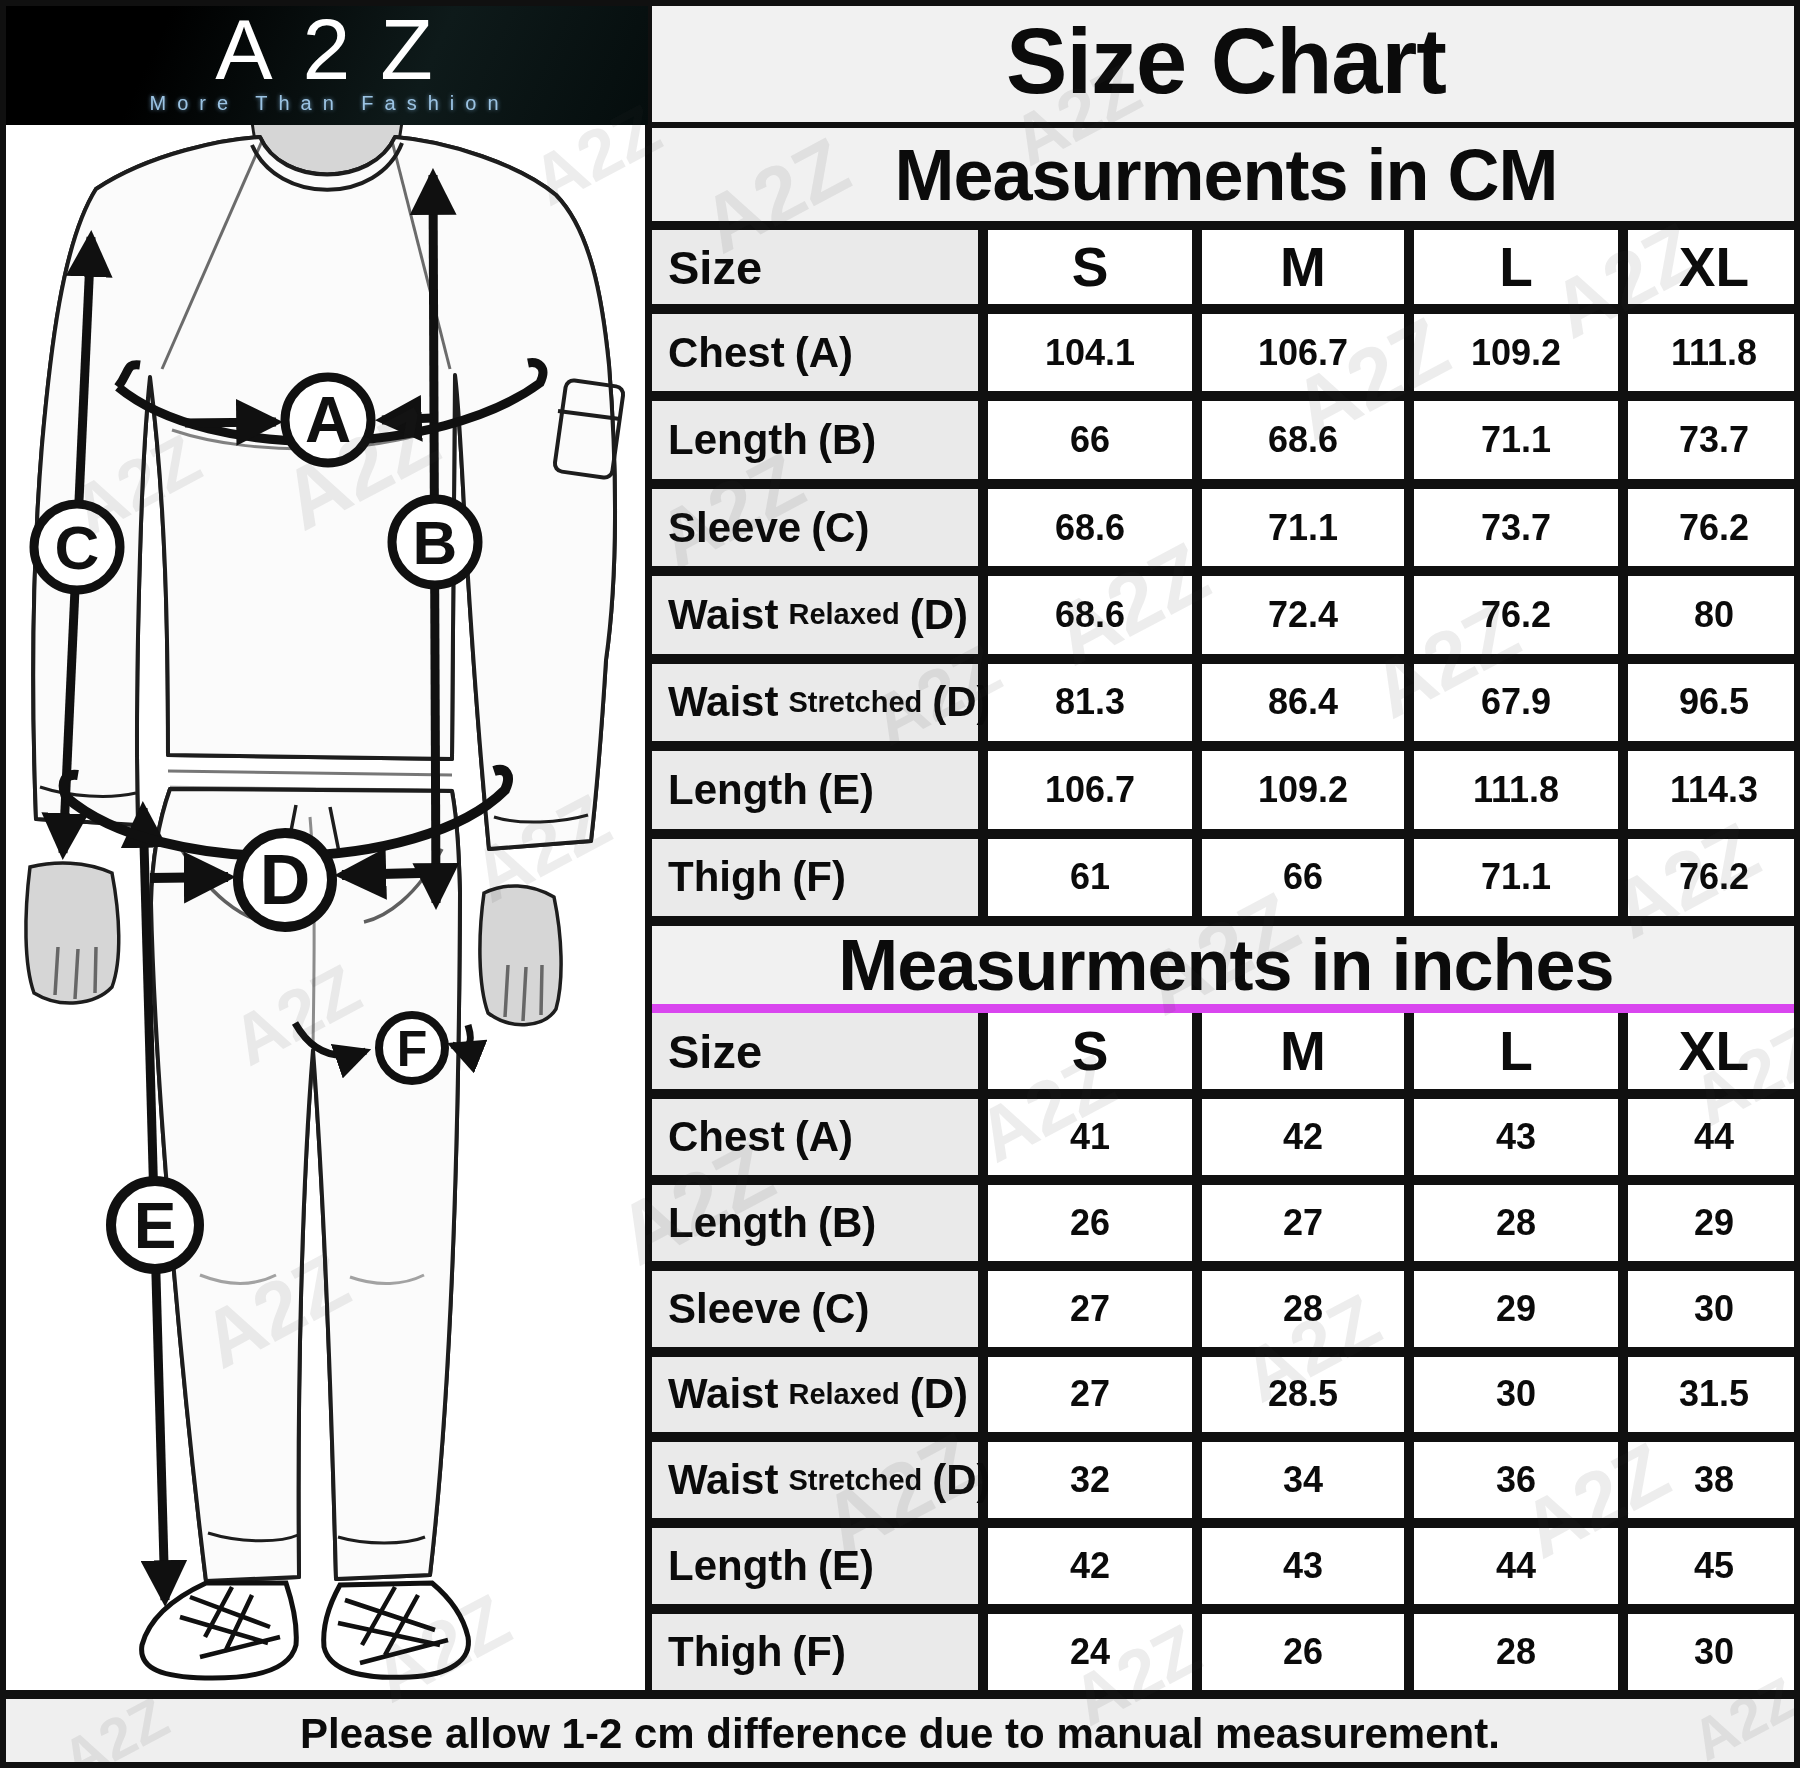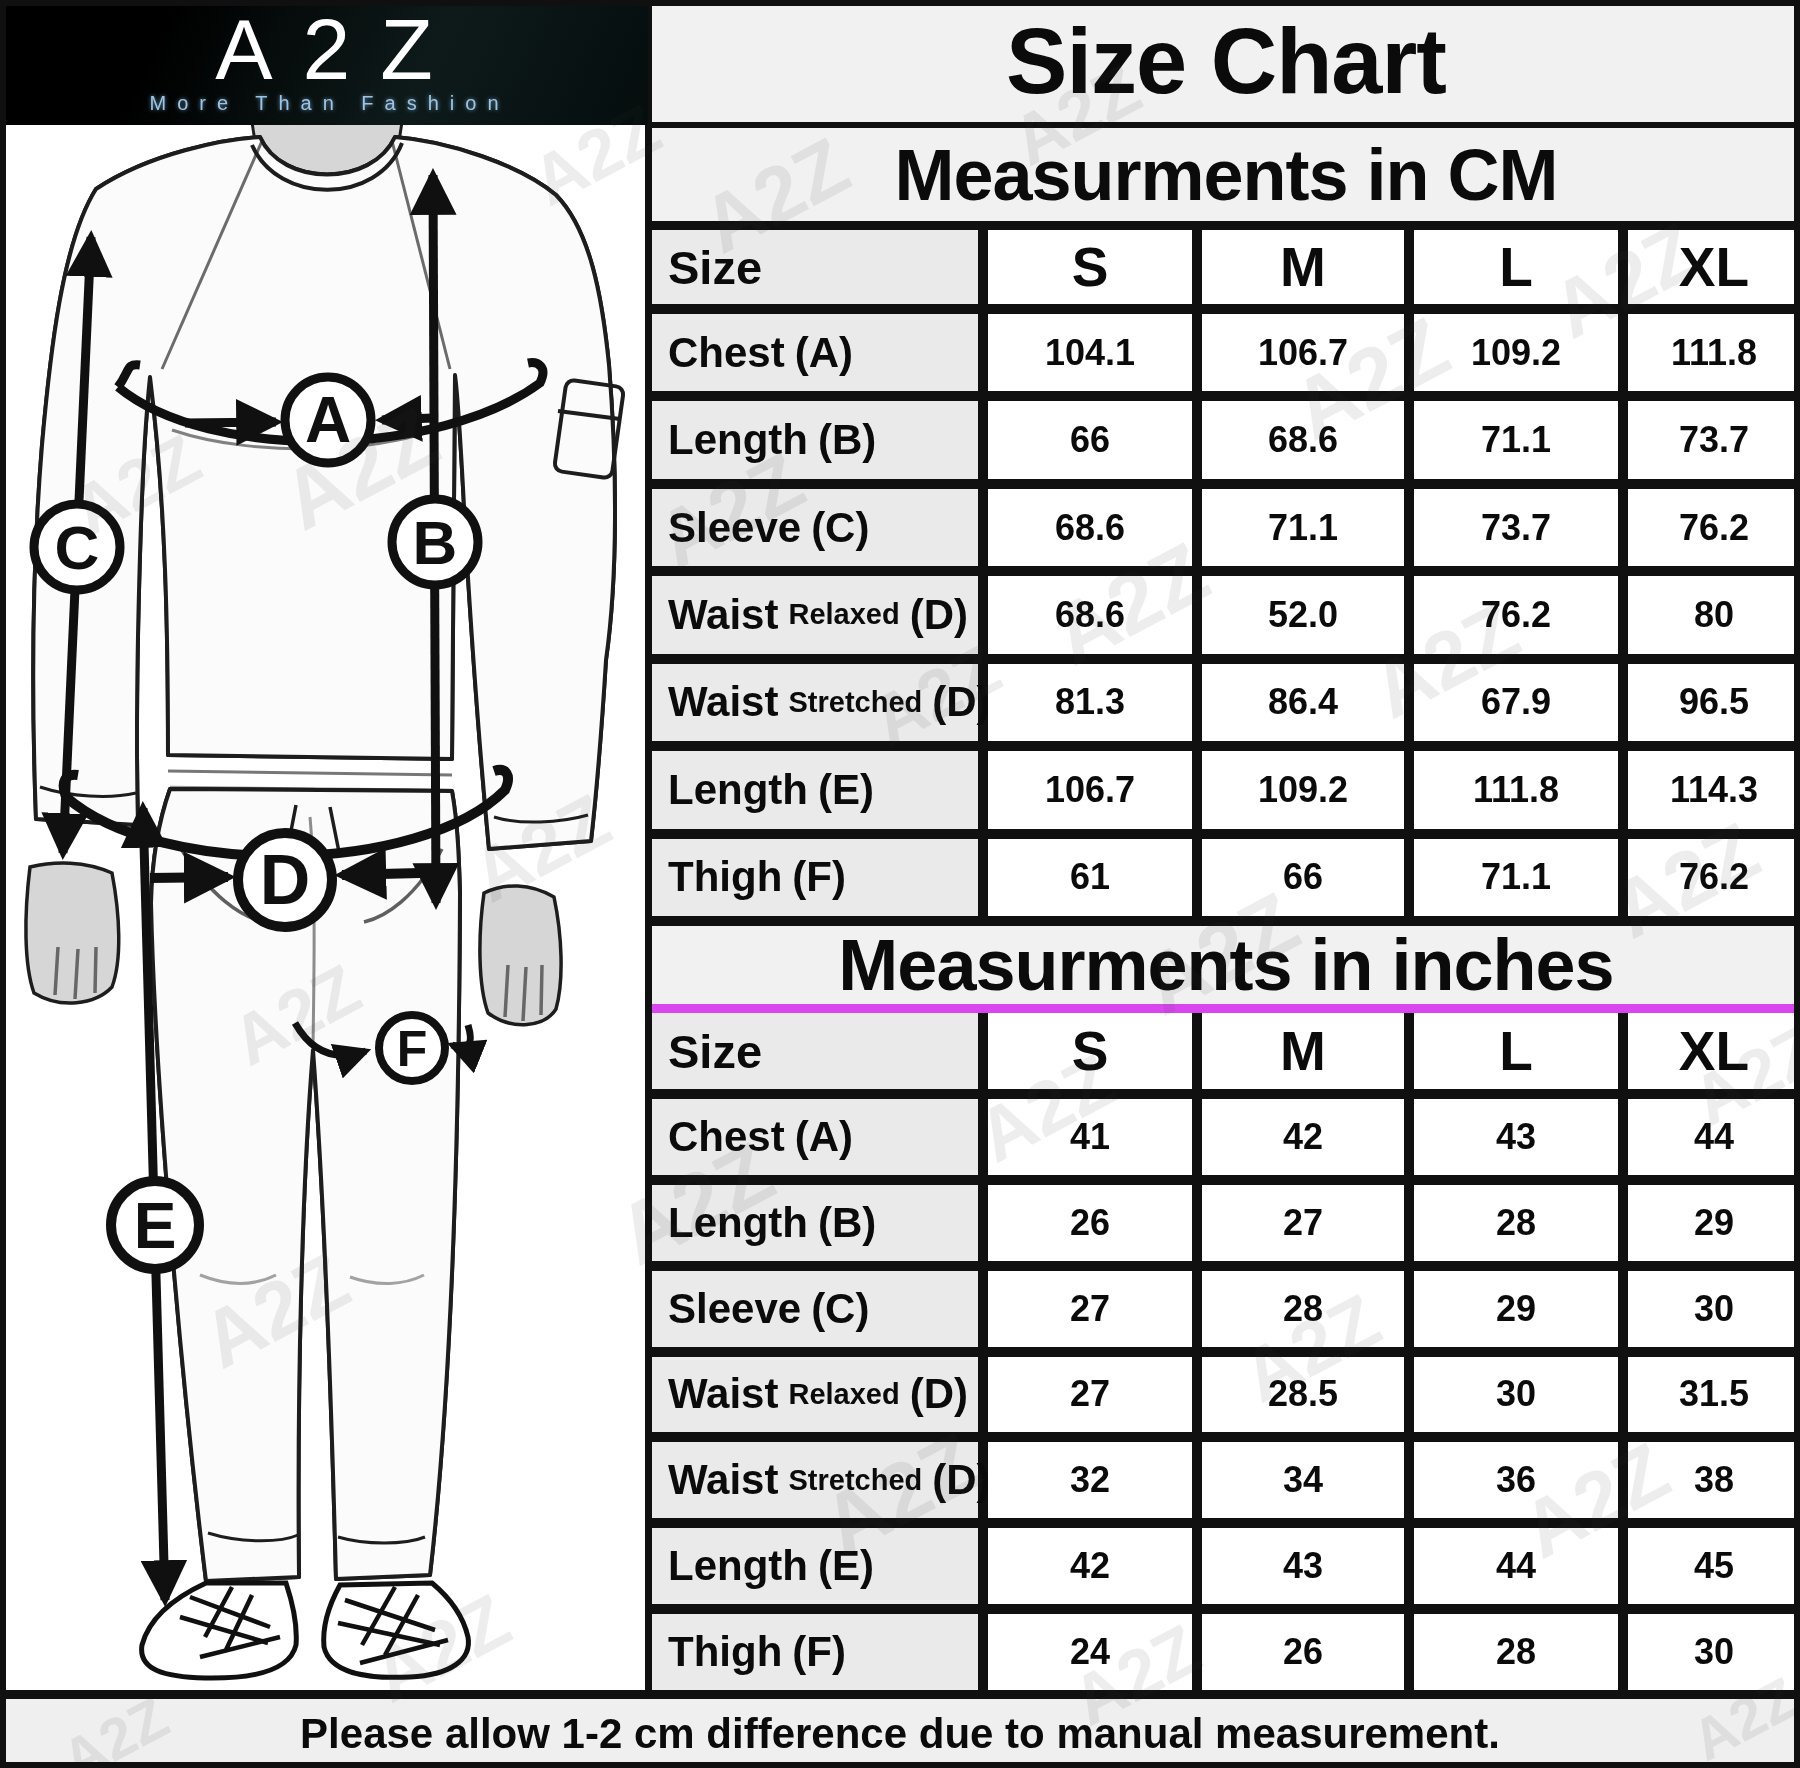--- a/index.html
+++ b/index.html
@@ -206,21 +206,21 @@
         <div class="cell val">68.6</div>
         <div class="cell val">71.1</div>
         <div class="cell val">73.7</div>
         <div class="cell val">76.2</div>
         <div class="cell label">
           <span class="lm">Waist</span>
           <span class="ls">Relaxed</span>
           <span class="lc">(D)</span>
         </div>
         <div class="cell val">68.6</div>
-        <div class="cell val">52.0</div>
+        <div class="cell val">72.4</div>
         <div class="cell val">76.2</div>
         <div class="cell val">80</div>
         <div class="cell label">
           <span class="lm">Waist</span>
           <span class="ls">Stretched</span>
           <span class="lc">(D)</span>
         </div>
         <div class="cell val">81.3</div>
         <div class="cell val">86.4</div>
         <div class="cell val">67.9</div>

